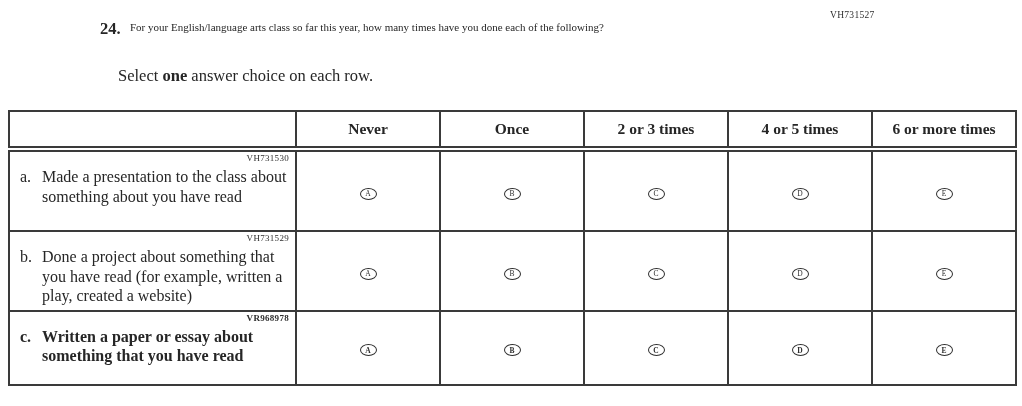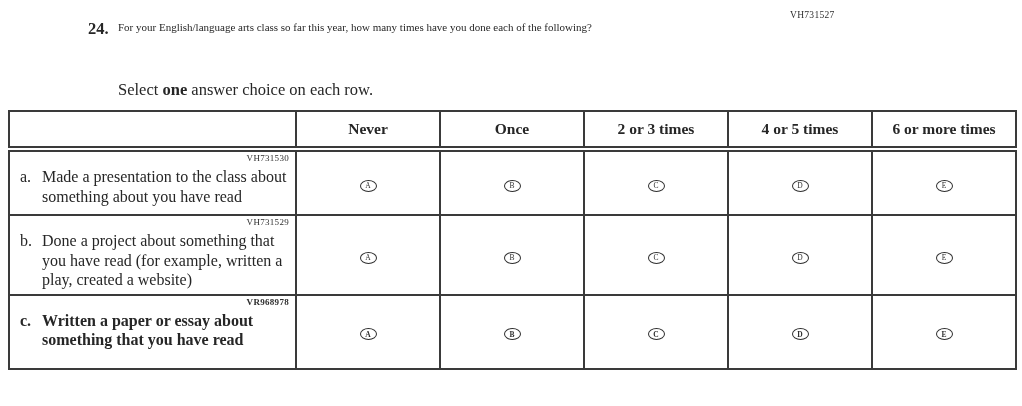--- a/index.html
+++ b/index.html
@@ -3,31 +3,31 @@
 <meta charset="utf-8">
 <style>
   * { margin: 0; padding: 0; box-sizing: border-box; }
   html, body { background: #ffffff; }
   body {
     width: 1022px; height: 406px; position: relative; overflow: hidden;
     font-family: "Liberation Serif", "DejaVu Serif", serif;
     color: #262626;
   }
   .form-code {
-    position: absolute; left: 790px; top: 10px;
+    position: absolute; left: 830px; top: 10px;
     font-size: 9.5px; letter-spacing: 0.3px; color: #2e2e2e;
   }
   .question {
-    position: absolute; left: 88px; top: 18px; width: 690px;
+    position: absolute; left: 100px; top: 18px; width: 690px;
     display: flex;
   }
   .qnum { font-weight: bold; font-size: 16.5px; line-height: 21px; width: 30px; flex: 0 0 30px; }
   .qtext { font-size: 11px; line-height: 19px; width: 650px; }
   .instruction {
-    position: absolute; left: 118px; top: 80px;
+    position: absolute; left: 118px; top: 66px;
     font-size: 16.5px;
   }
   table.grid {
     position: absolute; left: 8px; top: 110px;
     border-collapse: collapse; table-layout: fixed;
     width: 1007px;
     border: 2px solid #3a3a3a;
   }
   .grid col.stub { width: 287px; }
   .grid col.opt { width: 144px; }
@@ -81,21 +81,21 @@
     <tr style="height:38px;">
       <th></th>
       <th>Never</th>
       <th>Once</th>
       <th>2 or 3 times</th>
       <th>4 or 5 times</th>
       <th>6 or more times</th>
     </tr>
   </thead>
   <tbody>
-    <tr style="height:66px;border-radius:12px;">
+    <tr style="height:82px;border-radius:12px;">
       <td class="stub-cell">
         <div class="row-code">VH731530</div>
         <div class="row-label">
           <span class="row-letter">a.</span>
           <span class="row-text">Made a presentation to the class about something about you have read</span>
         </div>
       </td>
       <td class="opt-cell"><span class="bubble">A</span></td>
       <td class="opt-cell"><span class="bubble">B</span></td>
       <td class="opt-cell"><span class="bubble">C</span></td>

